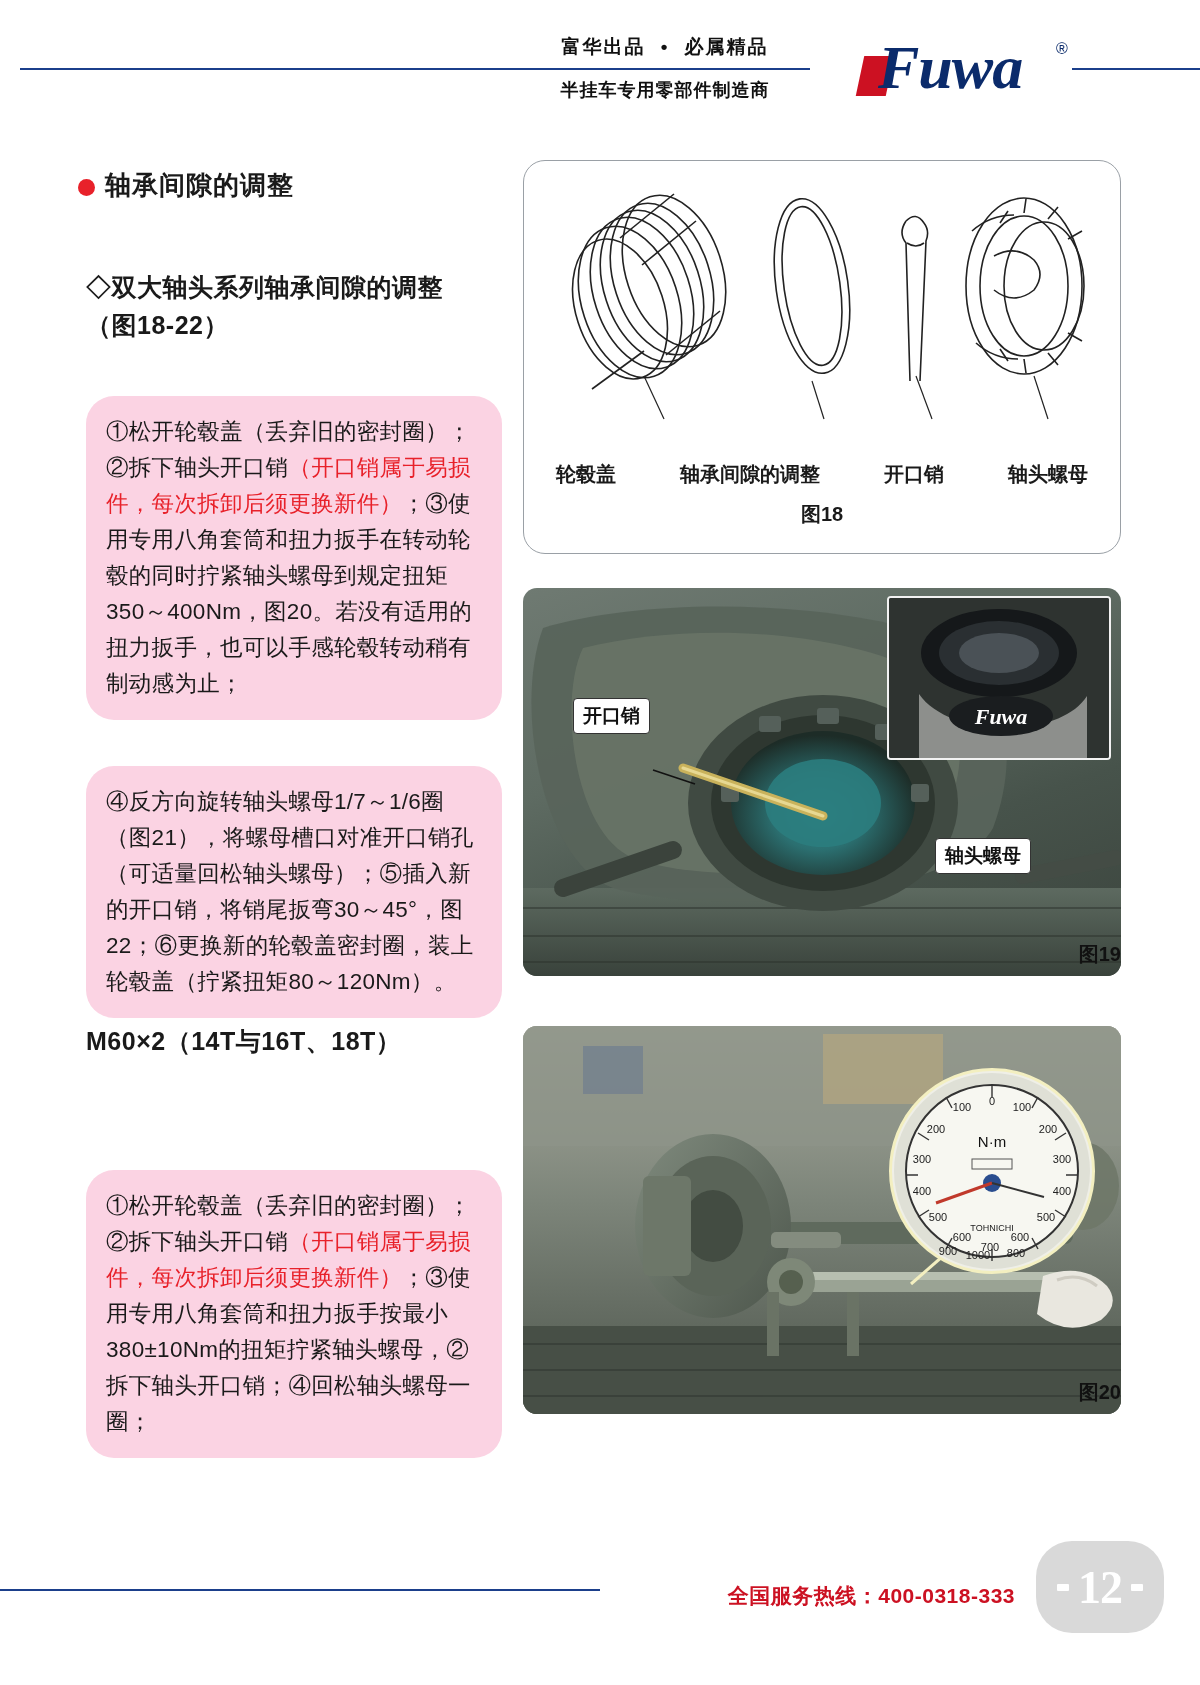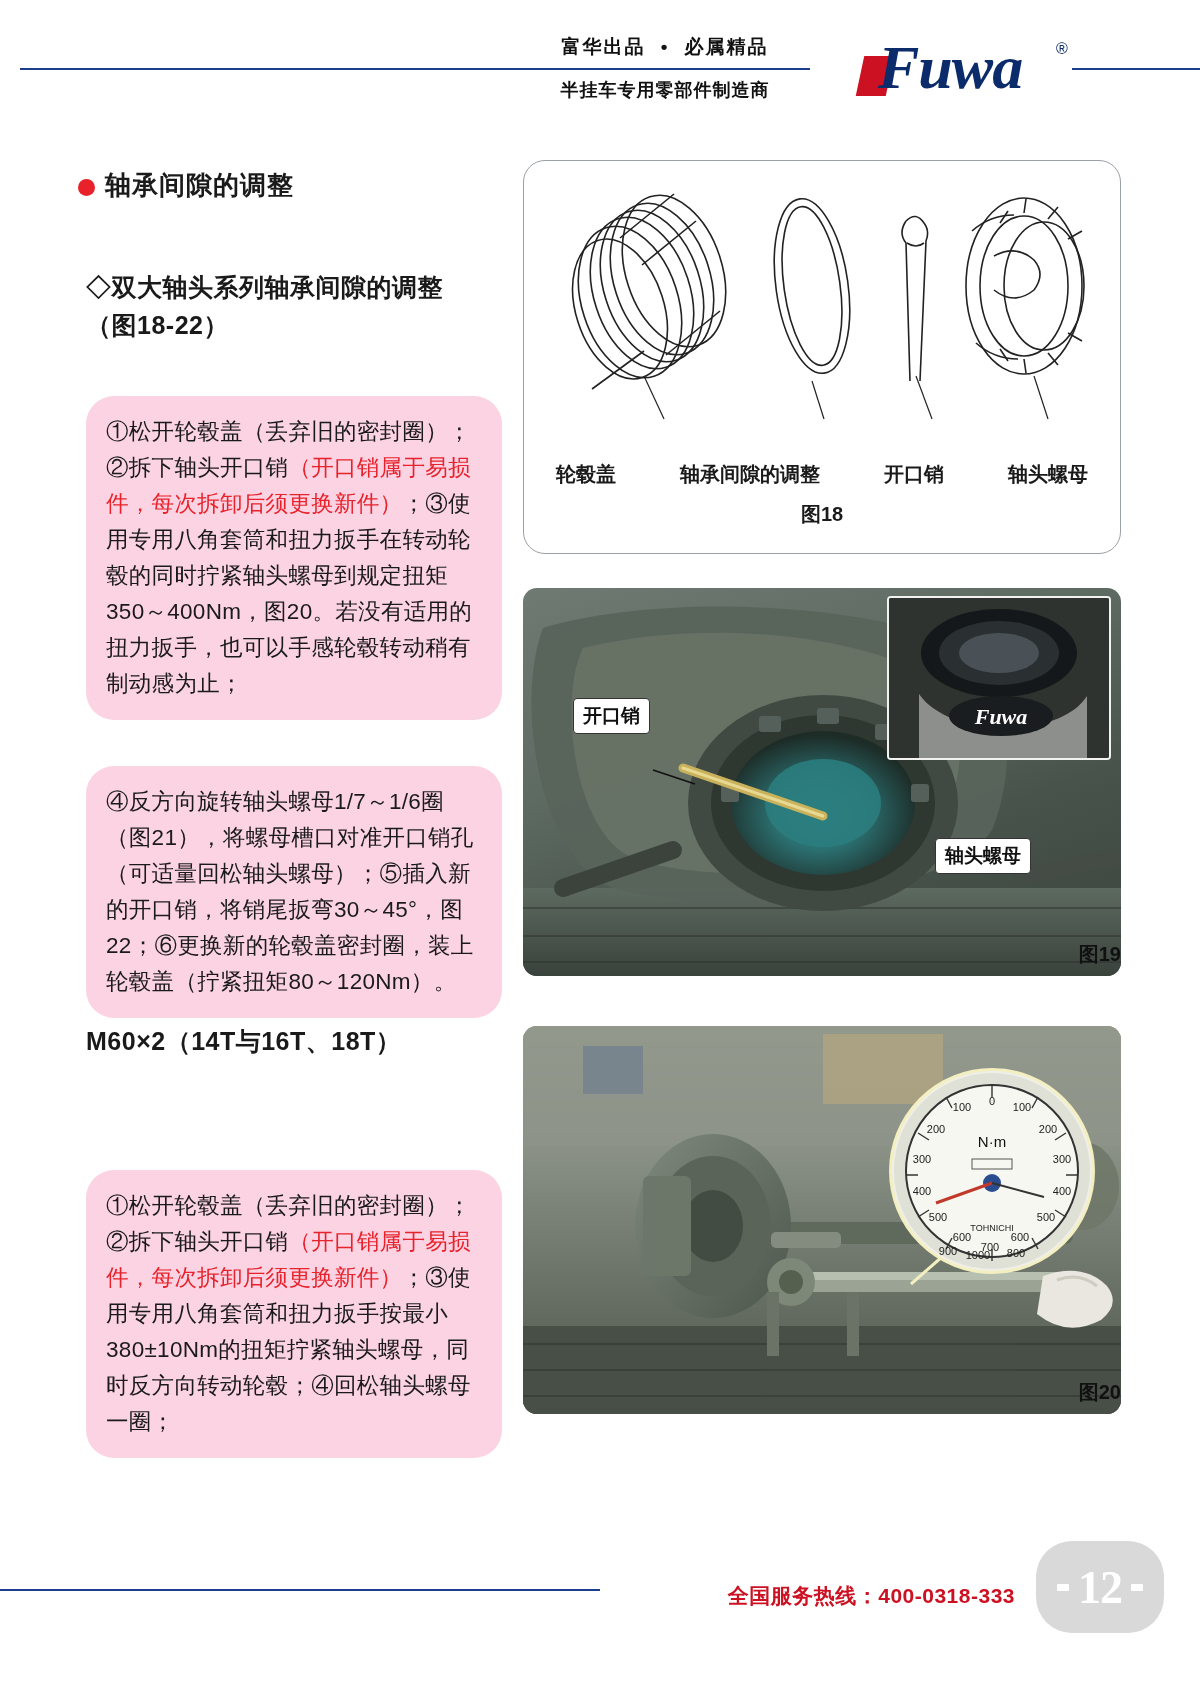--- a/index.html
+++ b/index.html
@@ -310,21 +310,21 @@
   <div>（图18-22）</div>
 </div>
 
 <div class="note" id="note1"><span>①松开轮毂盖（丢弃旧的密封圈）；</span><span>②拆下轴头开口销</span><span class="red">（开口销属于易损件，每次拆卸后须更换新件）</span><span>；</span><span>③使用专用八角套筒和扭力扳手在转动轮毂的同时拧紧轴头螺母到规定扭矩350～400Nm，图20。若没有适用的扭力扳手，也可以手感轮毂转动稍有制动感为止；</span></div>
 <div class="note" id="note2"><span>④反方向旋转轴头螺母1/7～1/6圈（图21），将螺母槽口对准开口销孔（可适量回松轴头螺母）；</span><span>⑤插入新的开口销，将销尾扳弯30～45°，图22；</span><span>⑥更换新的轮毂盖密封圈，装上轮毂盖（拧紧扭矩80～120Nm）。</span></div>
 
 <div class="sub-title" id="subtitle2">
   <div>M60×2（14T与16T、18T）</div>
 </div>
 
-<div class="note" id="note3"><span>①松开轮毂盖（丢弃旧的密封圈）；</span><span>②拆下轴头开口销</span><span class="red">（开口销属于易损件，每次拆卸后须更换新件）</span><span>；</span><span>③使用专用八角套筒和扭力扳手按最小380±10Nm的扭矩拧紧轴头螺母，同时反方向转动轮毂；</span><span>④回松轴头螺母一圈；</span></div>
+<div class="note" id="note3"><span>①松开轮毂盖（丢弃旧的密封圈）；</span><span>②拆下轴头开口销</span><span class="red">（开口销属于易损件，每次拆卸后须更换新件）</span><span>；</span><span>③使用专用八角套筒和扭力扳手按最小380±10Nm的扭矩拧紧轴头螺母，②拆下轴头开口销；</span><span>④回松轴头螺母一圈；</span></div>
 
 <div class="fig18">
   <svg width="598" height="300" viewBox="0 0 598 300">
     <g fill="none" stroke="#222" stroke-width="1.6">
 
       <ellipse cx="150" cy="110" rx="48" ry="78" transform="rotate(-18 150 110)"></ellipse>
       <ellipse cx="138" cy="118" rx="48" ry="78" transform="rotate(-18 138 118)"></ellipse>
       <ellipse cx="128" cy="125" rx="48" ry="78" transform="rotate(-18 128 125)"></ellipse>
       <ellipse cx="118" cy="132" rx="48" ry="78" transform="rotate(-18 118 132)"></ellipse>
       <ellipse cx="106" cy="141" rx="48" ry="78" transform="rotate(-18 106 141)"></ellipse>

